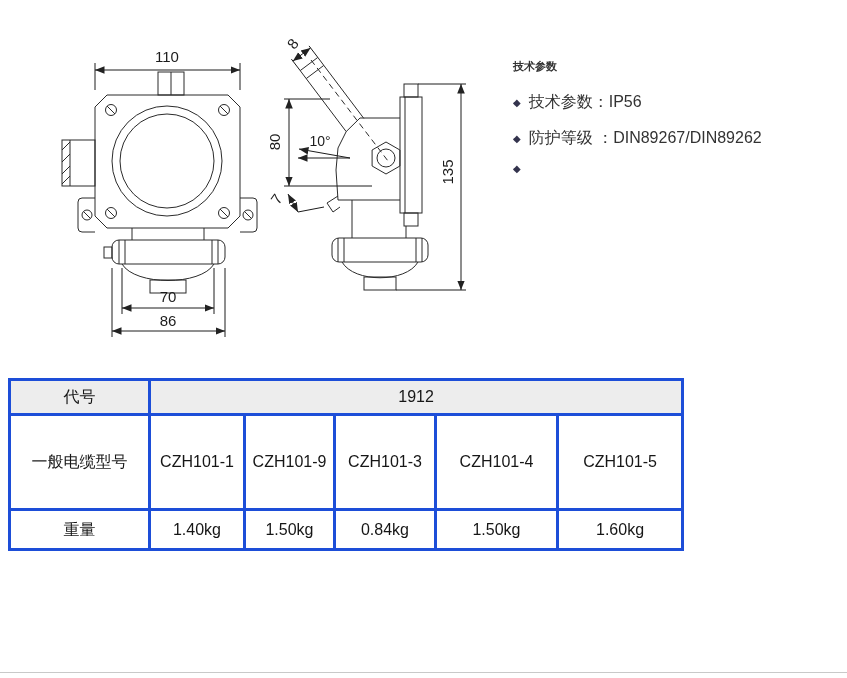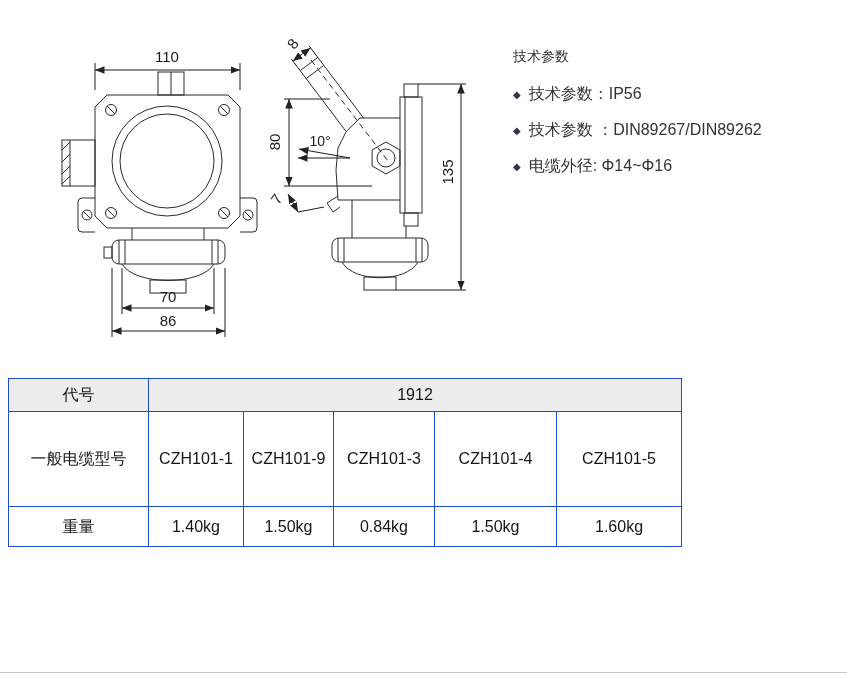--- a/index.html
+++ b/index.html
@@ -3,30 +3,30 @@
 <meta charset="utf-8">
 <style>
   html,body{margin:0;padding:0;}
   body{
     width:847px;height:678px;position:relative;background:#fff;
     font-family:"Liberation Sans","DejaVu Sans",sans-serif;color:#333;
     overflow:hidden;
   }
   .drawing{position:absolute;left:0;top:0;}
   .specs{position:absolute;left:513px;top:44px;width:330px;}
-  .specs-title{font-size:14px;color:#333;margin:4px 0 18px 0;font-weight:normal;}
+  .specs-title{font-size:11px;color:#333;margin:15px 0 18px 0;font-weight:bold;}
   .spec-item{display:flex;align-items:center;font-size:16px;color:#333;margin-bottom:15px;}
   .spec-bullet{font-size:10px;color:#33334d;margin-right:8px;line-height:1;}
   .spec-table{
     position:absolute;left:8px;top:378px;width:673px;
     border-collapse:collapse;table-layout:fixed;
     font-size:16px;color:#161616;
   }
   .spec-table td{
-    border:1px solid #1d4ed8;text-align:center;vertical-align:middle;
+    border:3px solid #1d4ed8;text-align:center;vertical-align:middle;
     padding:2px 3px;line-height:1.5;overflow:hidden;
   }
   .spec-table tr.head td{background:#ededed;height:28px;}
   .spec-table tr.model{height:95px;}
   .spec-table tr.model td.firstcol{padding:2px 2px;}
   .spec-table tr.wt{height:40px;}
   .bottom-divider{position:absolute;left:0;top:672px;width:847px;height:1px;background:#c9c9c9;}
 </style>
 </head>
 <body>
@@ -157,25 +157,24 @@
 </svg>
 
 <div class="specs">
   <h3 class="specs-title">技术参数</h3>
   <div class="spec-item">
     <span class="spec-bullet">◆</span>
     <span>技术参数：IP56</span>
   </div>
   <div class="spec-item">
     <span class="spec-bullet">◆</span>
-    <span>技术参数 ：DIN89267/DIN89262</span>
+    <span>防护等级 ：DIN89267/DIN89262</span>
   </div>
   <div class="spec-item">
     <span class="spec-bullet">◆</span>
-    <span>电缆外径: Φ14~Φ16</span>
   </div>
 </div>
 
 <table class="spec-table">
   <colgroup>
     <col style="width:140px">
       <col style="width:95px">
       <col style="width:90px">
     <col style="width:101px">
       <col style="width:122px">

